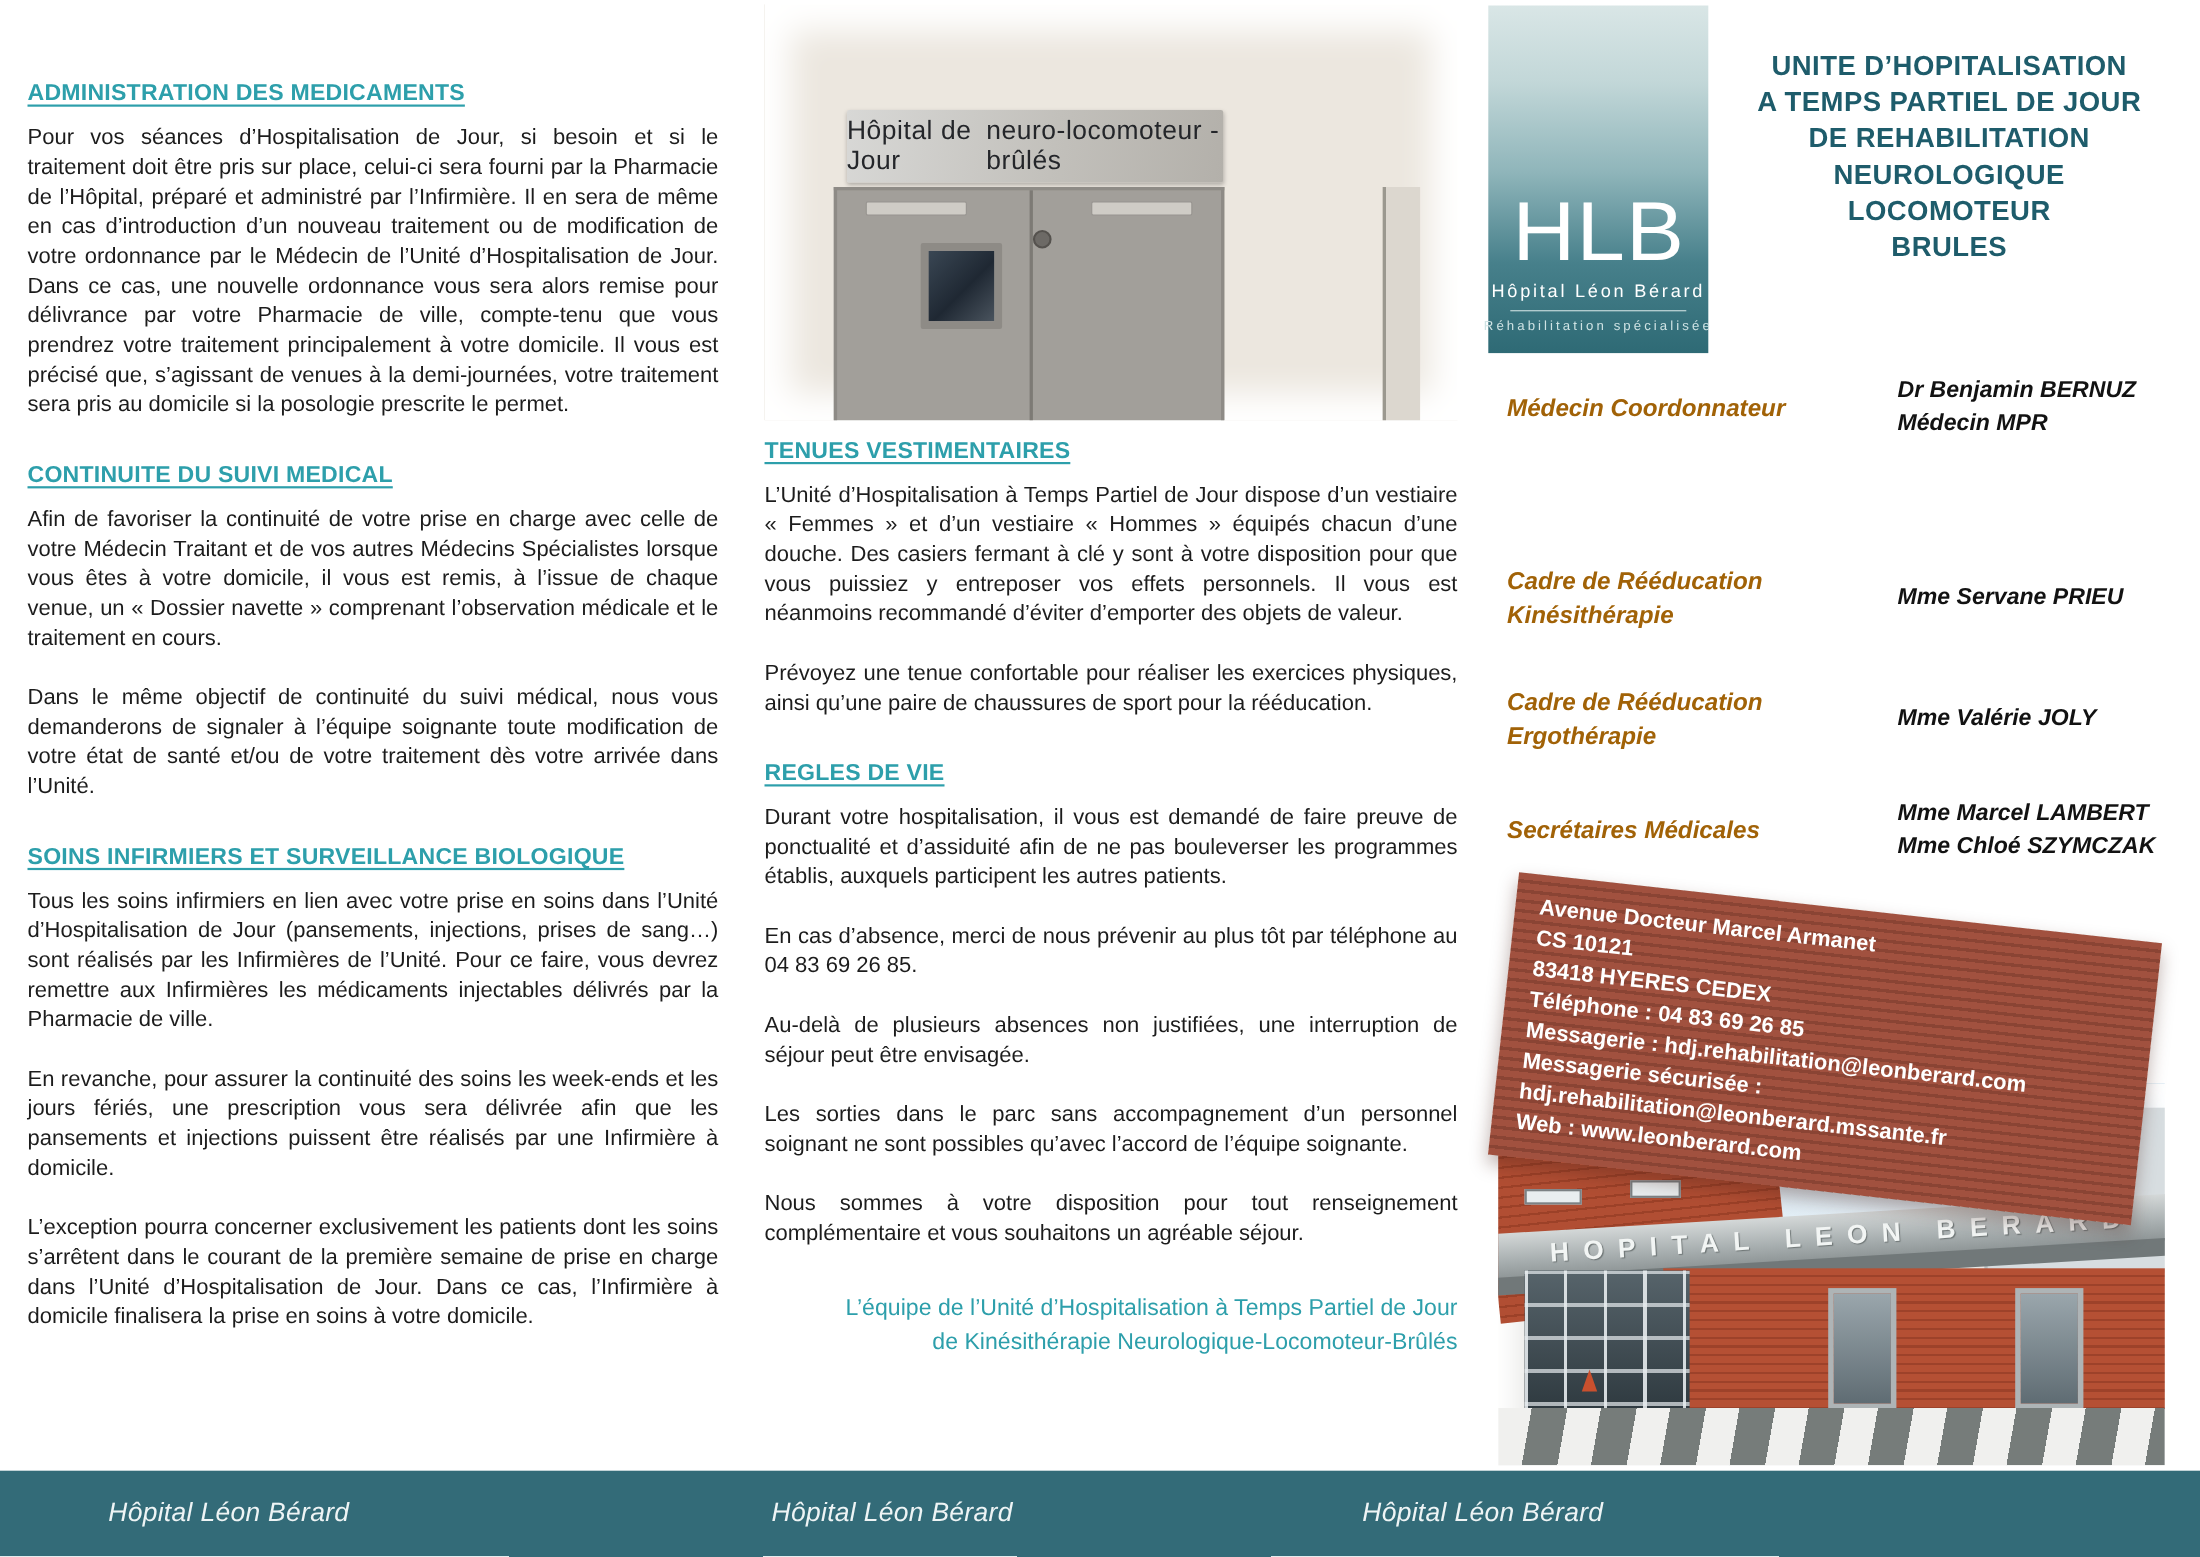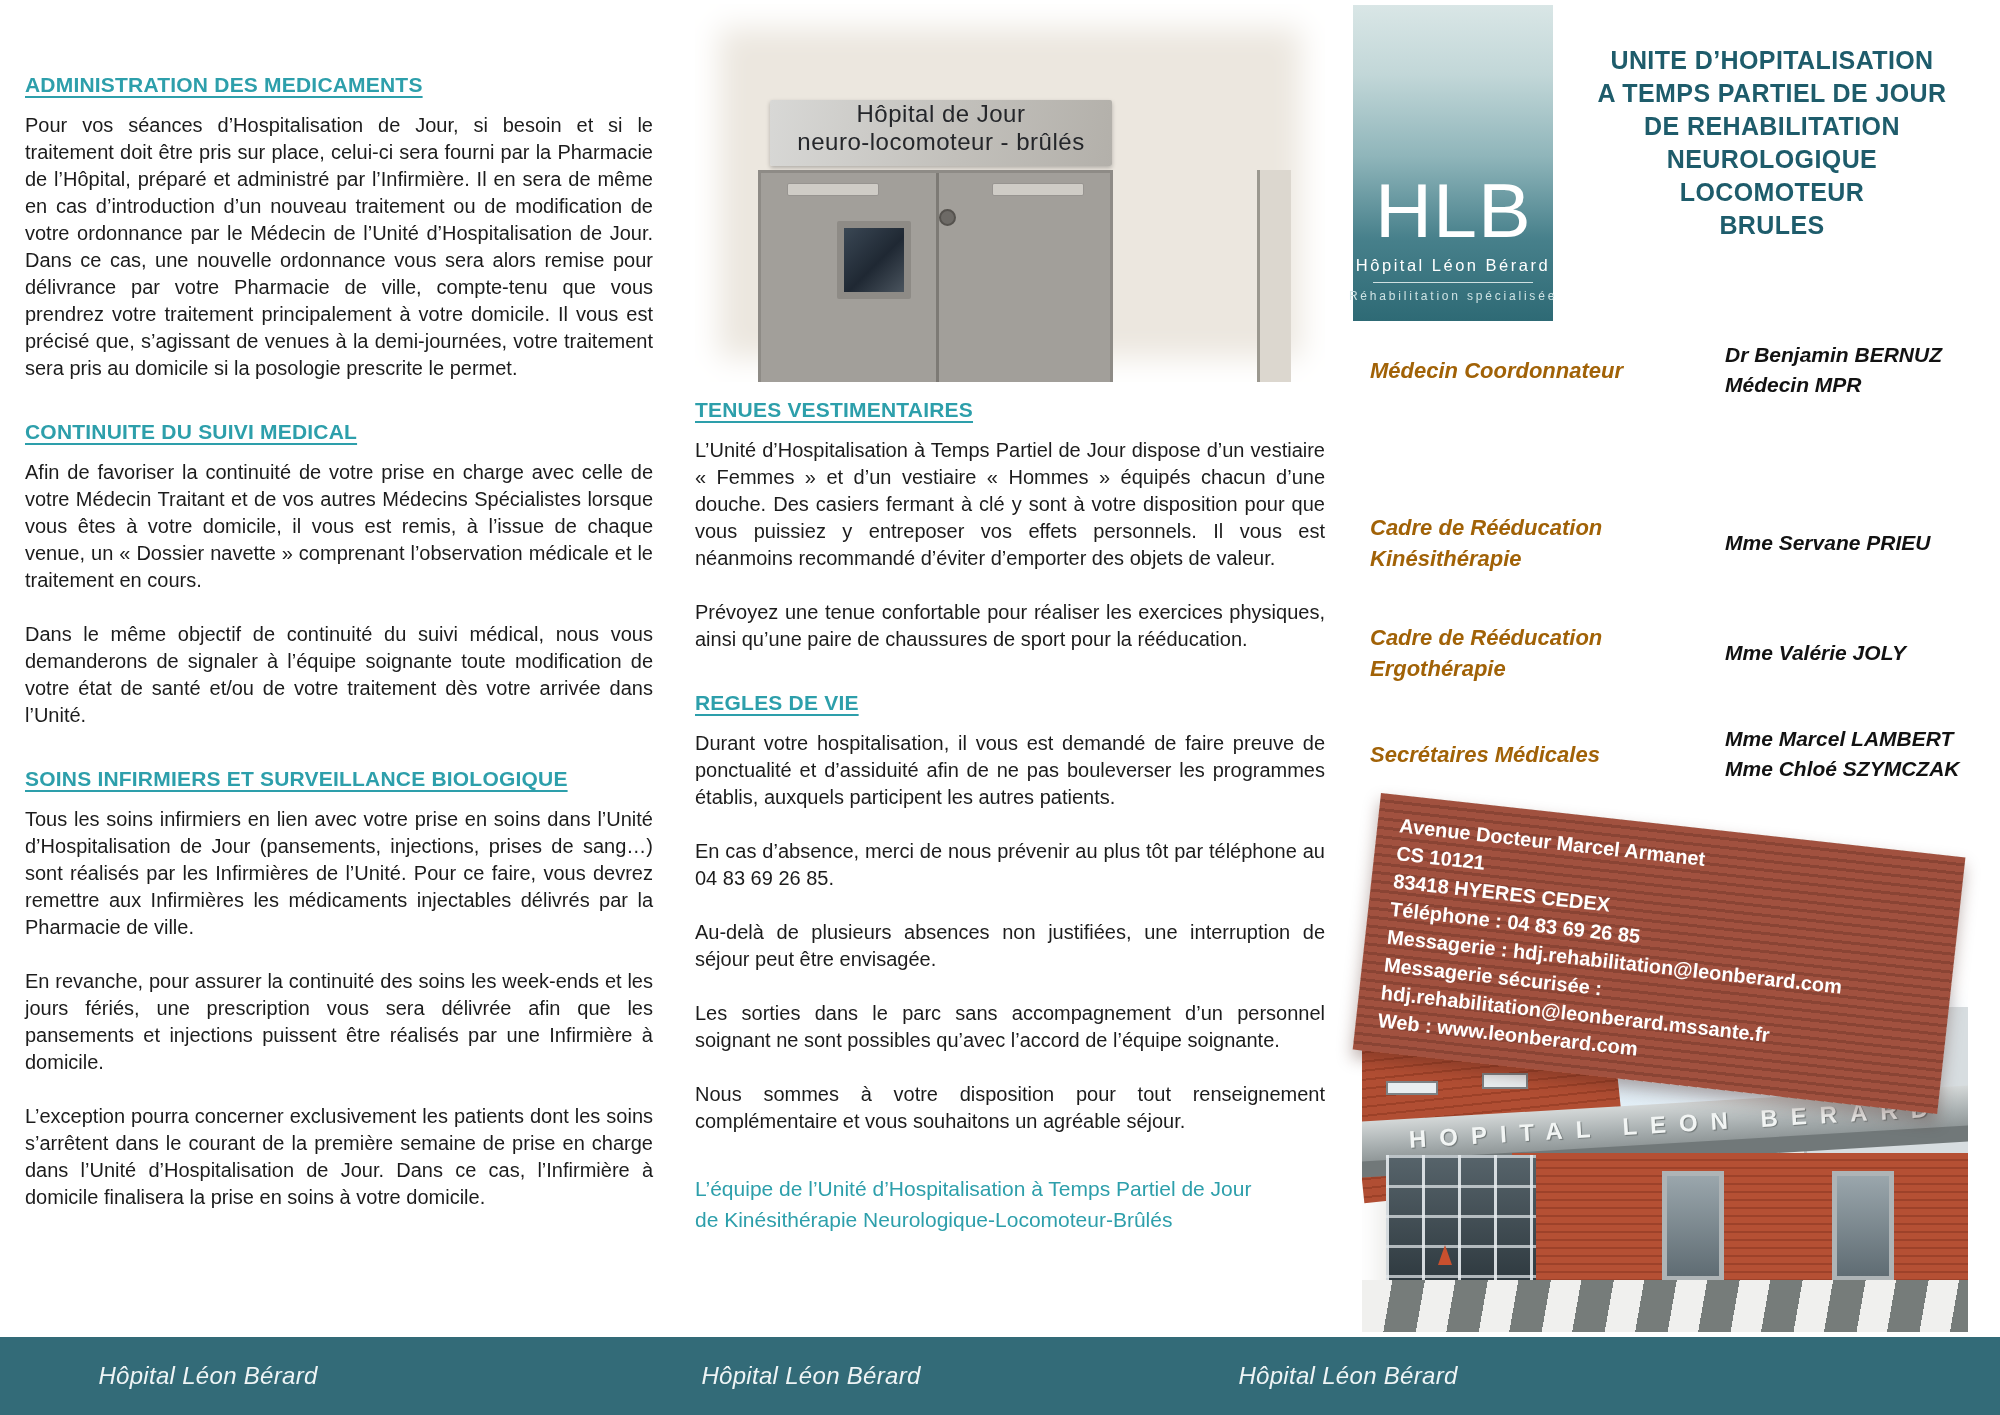--- a/index.html
+++ b/index.html
@@ -28,21 +28,21 @@
 
   
   .door-photo {
     position:relative; width:630px; height:378px; background:#ece7df;
     box-shadow: inset 0 0 30px 24px #ffffff; margin-bottom:16px;
   }
   .door-sign {
     position:absolute; left:75px; top:96px; width:342px; height:66px;
     background:linear-gradient(100deg,#d8d8d6 0%,#c2c0bb 55%,#b3b0aa 100%);
     border-radius:2px; box-shadow:0 2px 4px rgba(0,0,0,.25);
-    display:flex; flex-direction:column; justify-content:flex-start; align-items:center;
+    display:flex; justify-content:flex-start; align-items:center;
   }
   .door-sign .l1 { font-size:24px; color:#24262a; letter-spacing:.5px; }
   .door-sign .l2 { font-size:24px; color:#24262a; letter-spacing:.5px; }
   .doors {
     position:absolute; left:63px; top:166px; width:355px; height:212px;
     background:#a29f9a; border:3px solid #8e8b86; border-bottom:none;
   }
   .doors .split { position:absolute; left:50%; top:0; width:3px; height:100%; background:#7d7a75; }
   .doors .closer { position:absolute; top:10px; width:92px; height:13px; background:#cfccc6; border:1px solid #979490; border-radius:2px; }
   .doors .closer.cl { left:26px; } .doors .closer.cr { right:26px; }
@@ -128,21 +128,21 @@
       linear-gradient(180deg,#57646b,#2f3a40);
   }
   .bp-door { position:absolute; top:186px; width:62px; height:110px; background:linear-gradient(180deg,#9aa6ac,#5f6c73); border:5px solid #aeb4b6; }
   .bp-door.d1 { left:300px; } .bp-door.d2 { left:470px; }
   .bp-cross {
     position:absolute; left:0; bottom:0; width:100%; height:52px;
     background:repeating-linear-gradient(100deg,#f0f0ee 0 30px,#767c7a 30px 62px);
   }
   .bp-cone { position:absolute; left:76px; top:260px; width:0; height:0; border-left:7px solid transparent; border-right:7px solid transparent; border-bottom:20px solid #c9502e; }
 
-  .closing { margin-top:38px; text-align:left; color:#2d9fab; font-size:21px; line-height:31px; }
+  .closing { margin-top:38px; text-align:right; color:#2d9fab; font-size:21px; line-height:31px; }
 
   
   .footer { position:absolute; left:0; top:1337px; width:2000px; height:78px; background:#336b78; z-index:5; }
   .footer .flabel {
     position:absolute; top:50%; transform:translate(-50%,-50%);
     color:#eef4f5; font-style:italic; font-size:24px; letter-spacing:.3px;
   }
   .f1 { left:208px; } .f2 { left:811px; } .f3 { left:1348px; }
 </style>
 </head>

